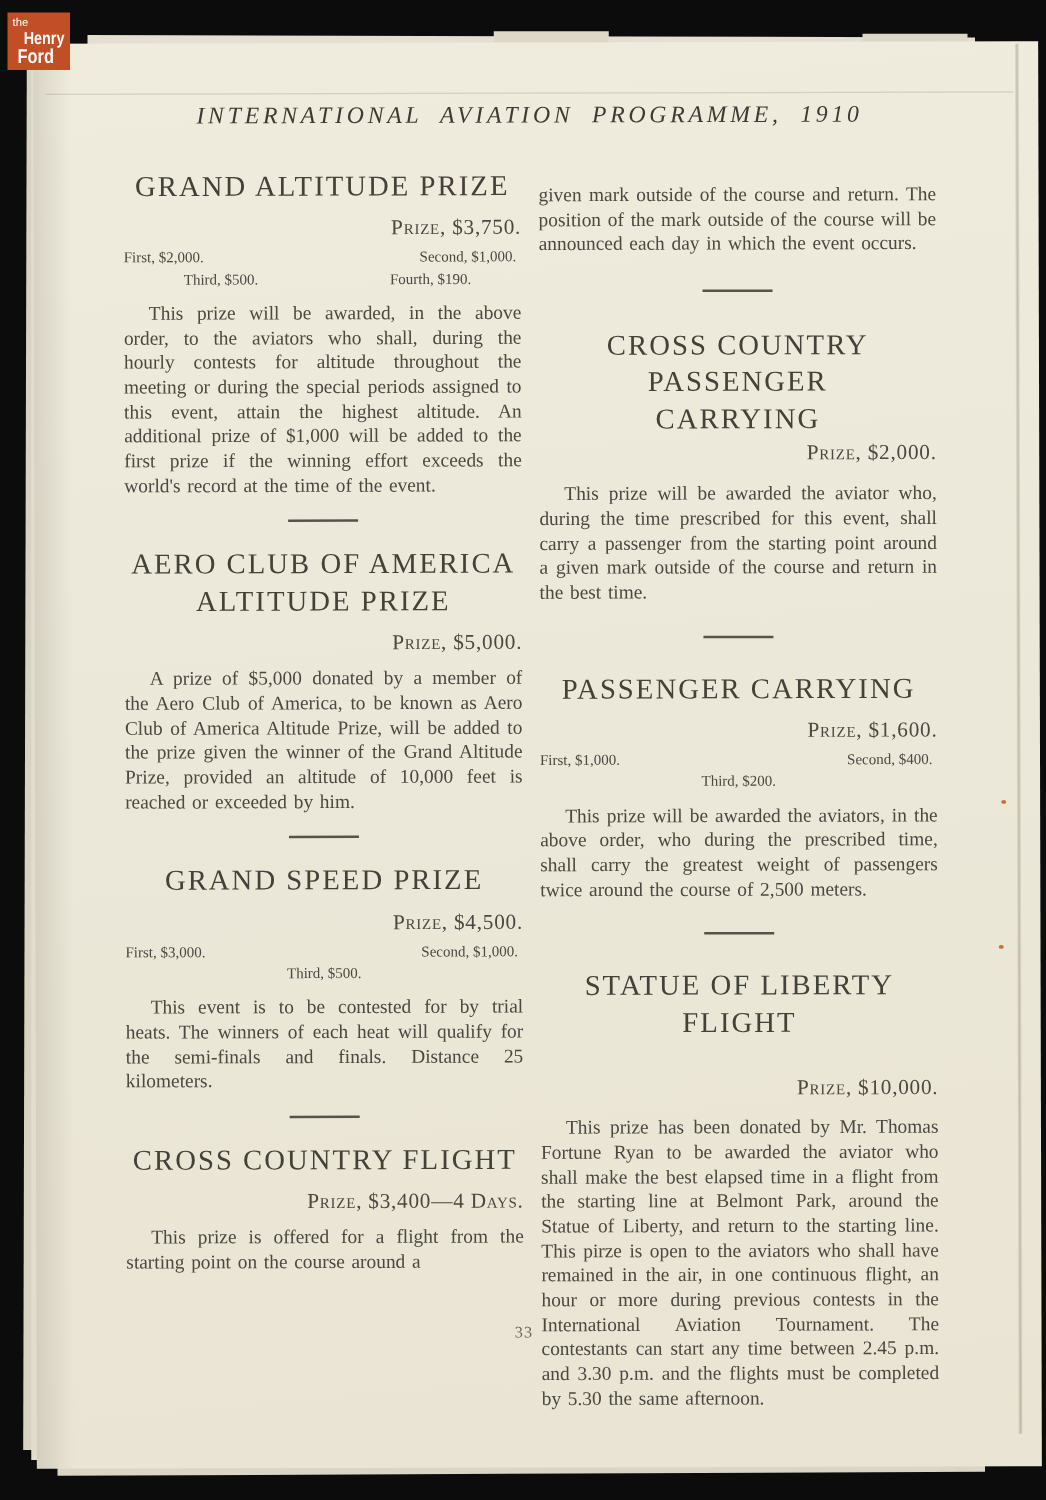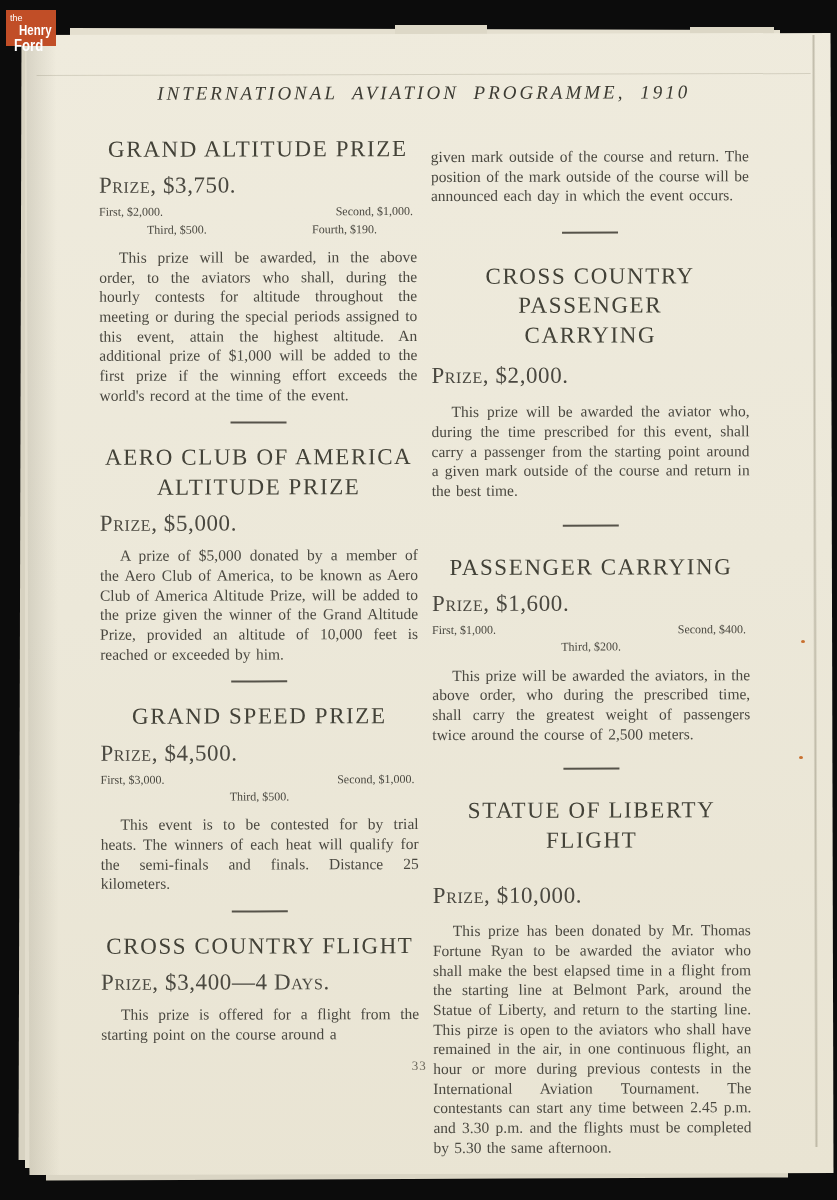--- a/index.html
+++ b/index.html
@@ -15,21 +15,21 @@
     width: 837px;
     height: 1200px;
     background: var(--bg, #0c0c0c);
     overflow: hidden;
     font-family: "Liberation Serif", serif;
   }
 
   
   .logo {
     position: absolute; left: 6px; top: 10px;
-    width: 50px; height: 36px;
+    width: 50px; height: 46px;
     background: var(--accent, #c14e27);
     z-index: 6;
     color: #fff;
     font-family: "Liberation Sans", sans-serif;
     text-align: center;
   }
   .logo .the   { position: absolute; left: 4px;  top: 3px;  font-size: 9px; }
   .logo .henry { position: absolute; left: 13px; top: 12px; font-size: 14px; font-weight: bold; transform: scaleX(0.82); transform-origin: left; }
   .logo .ford  { position: absolute; left: 8px;  top: 27px; font-size: 16px; font-weight: bold; transform: scaleX(0.82); transform-origin: left; }
 
@@ -85,23 +85,23 @@
 
   .heading {
     text-align: center;
     font-size: 23px;
     letter-spacing: 1.6px;
     line-height: 1.28;
     white-space: pre-line;
     color: #434238;
   }
   .prize {
-    text-align: left;
+    text-align: right;
     font-variant: small-caps;
-    font-size: 23px;
+    font-size: 17px;
     letter-spacing: 0.6px;
     margin-top: 9px;
   }
   .awards { font-size: 12px; margin-top: 5px; }
   .award-row { display: flex; justify-content: space-between; line-height: 1.44; padding-right: 4px; }
   .award-row.inset  { padding: 0 40px 0 48px; }
   .award-row.center { justify-content: center; padding: 0; }
   .body {
     font-size: 15.5px;
     line-height: 1.27;
@@ -217,21 +217,21 @@
             <p class="body no-indent" style="margin-top:13px;">given mark outside of the course and return. The position of the mark outside of the course will be announced each day in which the event occurs.</p>
           </div>
 
           <div class="divider" style="margin:26px 0 28px;">
               <span></span>
             </div>
 
           <div class="section">
             <div class="heading">CROSS COUNTRY PASSENGER
 CARRYING</div>
-            <div class="prize" style="margin-top:13px;">Prize, $2,000.</div>
+            <div class="prize" style="margin-top:3px;">Prize, $2,000.</div>
             <p class="body" style="margin-top:13px;">This prize will be awarded the aviator who, during the time prescribed for this event, shall carry a passenger from the starting point around a given mark outside of the course and return in the best time.</p>
           </div>
 
           <div class="divider" style="margin:24px 0 26px;">
               <span></span>
             </div>
 
           <div class="section">
             <div class="heading">PASSENGER CARRYING</div>
             <div class="prize">Prize, $1,600.</div>

